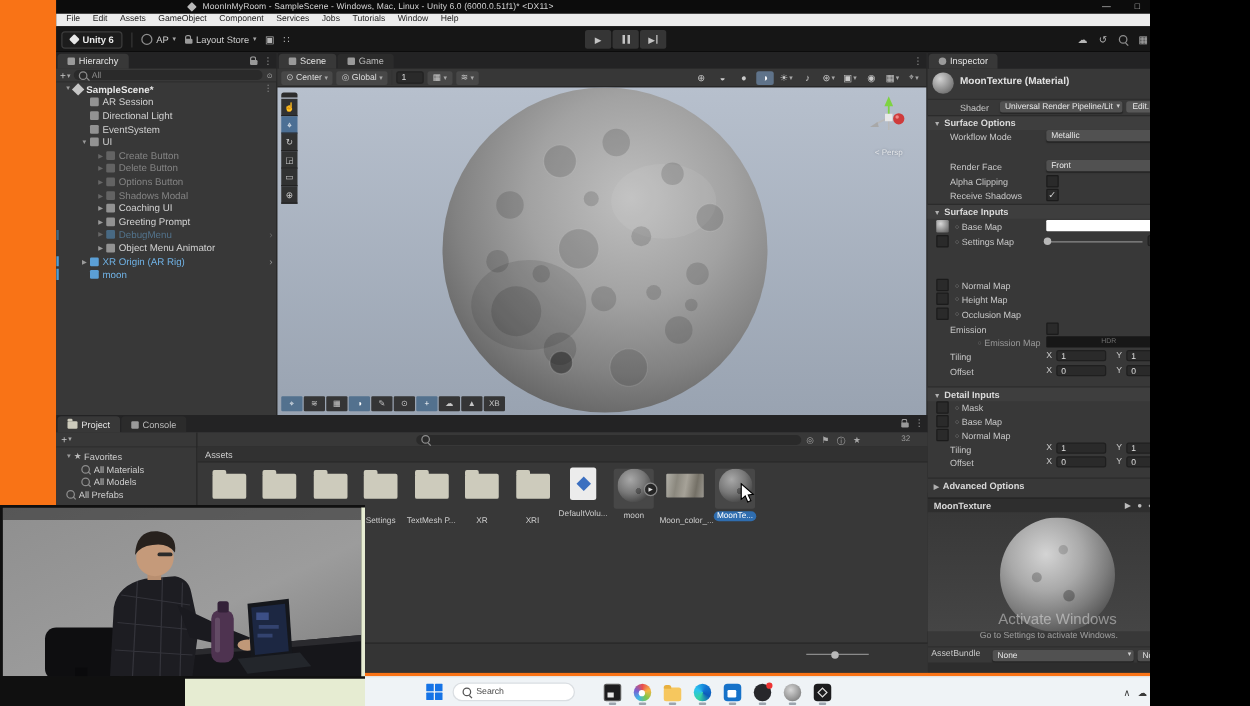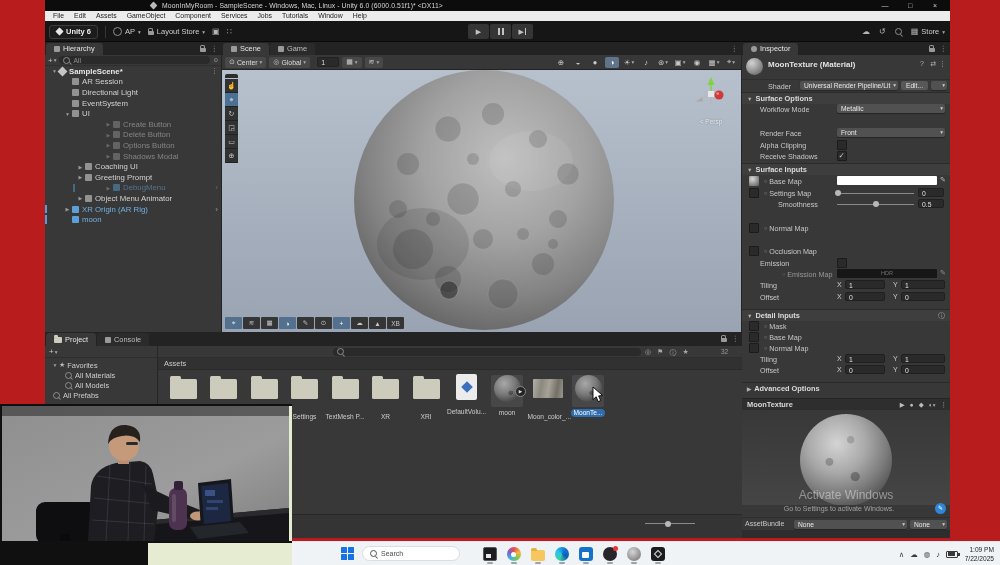--- a/index.html
+++ b/index.html
@@ -1,16 +1,16 @@
 <!DOCTYPE html>
 <html><head>
 <meta charset="utf-8">
 <style>
   html,body{margin:0;padding:0;background:#000;}
-  #screen{position:relative;width:1000px;height:565px;overflow:hidden;background:#b91c1c;
+  #screen{position:relative;width:920px;height:565px;overflow:hidden;background:#f97316;
     font-family:"Liberation Sans",sans-serif;color:#cfcfcf;}
   .abs{position:absolute;}
   
   #uwin{position:absolute;left:45px;top:0;width:905px;height:538px;background:#1e1e1e;}
   #titlebar{position:absolute;left:0;top:0;width:905px;height:11px;background:#0c0c0c;display:flex;align-items:center;}
   #titlebar .ticon{width:7px;height:7px;background:#b9b9b9;transform:rotate(45deg) scale(.8);margin-left:105px;margin-right:5px;border-radius:1px;flex:none;}
   #titlebar .ttl{font-size:6.8px;color:#d6d6d6;white-space:nowrap;letter-spacing:.1px;}
   .wc{position:absolute;top:0;width:20px;height:11px;line-height:11px;text-align:center;color:#cfcfcf;font-size:7px;}
   #menubar{position:absolute;left:0;top:11px;width:905px;height:10px;background:#ececec;display:flex;align-items:center;padding-left:3px;box-sizing:border-box;}
   .menu-item{font-size:6.9px;color:#1c1c1c;padding:0 5px;line-height:10px;}
@@ -47,21 +47,21 @@
   .plusbtn{font-size:8px;color:#c9c9c9;display:flex;align-items:center;gap:1px;}
   .sfield{flex:1;height:8px;background:#2a2a2a;border-radius:4px;display:flex;align-items:center;gap:3px;padding:0 4px;font-size:6.8px;color:#8f8f8f;}
   #htree{position:absolute;left:0;top:24px;right:0;bottom:0;overflow:hidden;}
   .hrow{position:relative;height:10.6px;display:flex;align-items:center;padding-left:calc(5px + var(--d,0)*13px);font-size:7.8px;color:#d2d2d2;white-space:nowrap;}
   .h-arrow{width:9px;font-size:5px;color:#9a9a9a;text-align:center;flex:none;}
   .h-cube{width:7px;height:7px;background:#929292;border-radius:1px;margin-right:3px;flex:none;}
   .h-bar{display:none;}
   .h-chev{position:absolute;right:3px;color:#9a9a9a;font-size:8px;}
   .hrow.prefab .h-cube{background:#5b9fd6;}
   .hrow.prefab .h-label{color:#6fb1e4;}
-  .hrow.dim{opacity:.48;margin-left:28px;}
+  .hrow.dim{opacity:.48;}
   .hrow.bar .h-bar{display:block;position:absolute;left:0;top:1px;bottom:1px;width:2px;background:#4f9fd8;}
   .hrow.scene-head .h-cube{background:#c6c6c6;transform:rotate(45deg);border-radius:0;}
   .hrow.scene-head .h-label{font-weight:bold;color:#e6e6e6;}
   .hrow.scene-head::after{content:'⋮';position:absolute;right:3px;color:#a8a8a8;font-size:7px;}
   
   #spanel{position:absolute;left:177px;top:42px;width:520px;height:290px;background:#383838;border-right:1px solid #242424;box-sizing:border-box;}
   #scenebar{position:absolute;left:0;top:13px;right:0;height:15px;background:#373737;border-bottom:1px solid #232323;display:flex;align-items:center;padding:0 3px;gap:3px;box-sizing:border-box;}
   .sbtn{height:11px;background:#484848;border-radius:2px;display:flex;align-items:center;gap:2px;padding:0 4px;font-size:6.9px;color:#dedede;}
   .sbtn .gi{font-size:7px;color:#c9c9c9;}
   .nf{height:10px;width:22px;background:#2a2a2a;border:1px solid #212121;border-radius:2px;font-size:6.9px;color:#dcdcdc;line-height:10px;padding-left:3px;box-sizing:border-box;}
@@ -661,30 +661,27 @@
         <span class="eyed">✎</span>
       </div>
       <div class="irow" style="top:145px">
         <span class="cb" style="left:7px"></span>
         <span class="ilab slot" style="left:22px">Settings Map</span>
         <span class="sldtrack" style="left:95px;width:77px">
             <span class="sldknob" style="left:-2px"></span>
           </span>
         <span class="nfield" style="left:176px;width:26px">0</span>
       </div>
-      <div class="irow" style="top:156px">
-        <span class="ilab" style="left:36px">Smoothness</span>
-        <span class="sldtrack" style="left:95px;width:77px">
-            <span class="sldknob" style="left:36px"></span>
-          </span>
-        <span class="nfield" style="left:176px;width:26px">0.5</span>
-      </div>
       <div class="irow" style="top:180px">
         <span class="cb" style="left:7px"></span>
         <span class="ilab slot" style="left:22px">Normal Map</span>
+      </div>
+      <div class="irow" style="top:191px">
+        <span class="cb" style="left:7px"></span>
+        <span class="ilab slot" style="left:22px">Height Map</span>
       </div>
       <div class="irow" style="top:203px">
         <span class="cb" style="left:7px"></span>
         <span class="ilab slot" style="left:22px">Occlusion Map</span>
       </div>
       <div class="irow" style="top:215px">
         <span class="ilab">Emission</span>
         <span class="cb" style="left:95px" data-checked="false"></span>
       </div>
       <div class="irow" style="top:226px;opacity:.65">

